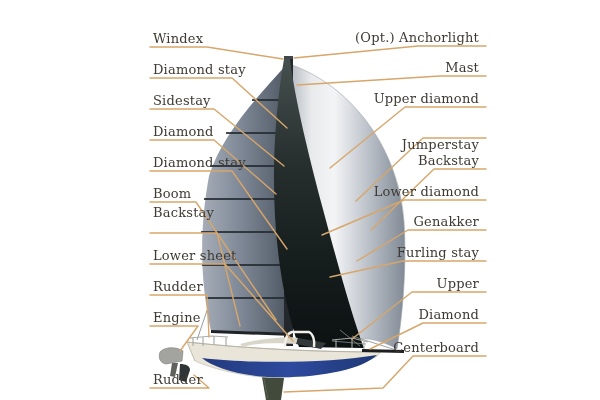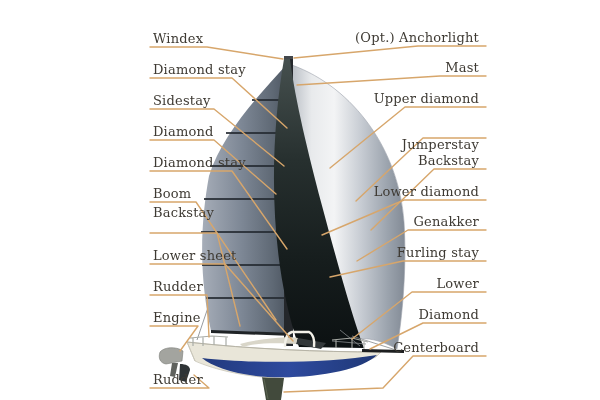--- a/index.html
+++ b/index.html
@@ -134,16 +134,16 @@
     <div class="part-label left" style="top: 317px;">Engine</div>
     <div class="part-label left" style="top: 379px;">Rudder</div>
     <div class="part-label right" style="top: 37px;">(Opt.) Anchorlight</div>
     <div class="part-label right" style="top: 67px;">Mast</div>
     <div class="part-label right" style="top: 98px;">Upper diamond</div>
     <div class="part-label right" style="top: 144px; margin-left: 7px;">Jumperstay</div>
     <div class="part-label right" style="top: 160px;">Backstay</div>
     <div class="part-label right" style="top: 191px;">Lower diamond</div>
     <div class="part-label right" style="top: 221px;">Genakker</div>
     <div class="part-label right" style="top: 252px;">Furling stay</div>
-    <div class="part-label right" style="top: 283px;">Lower</div>
+    <div class="part-label right" style="top: 283px;">Upper</div>
     <div class="part-label right" style="top: 314px;">Diamond</div>
     <div class="part-label right" style="top: 347px;">Centerboard</div>
   </div>
 
 </body></html>

